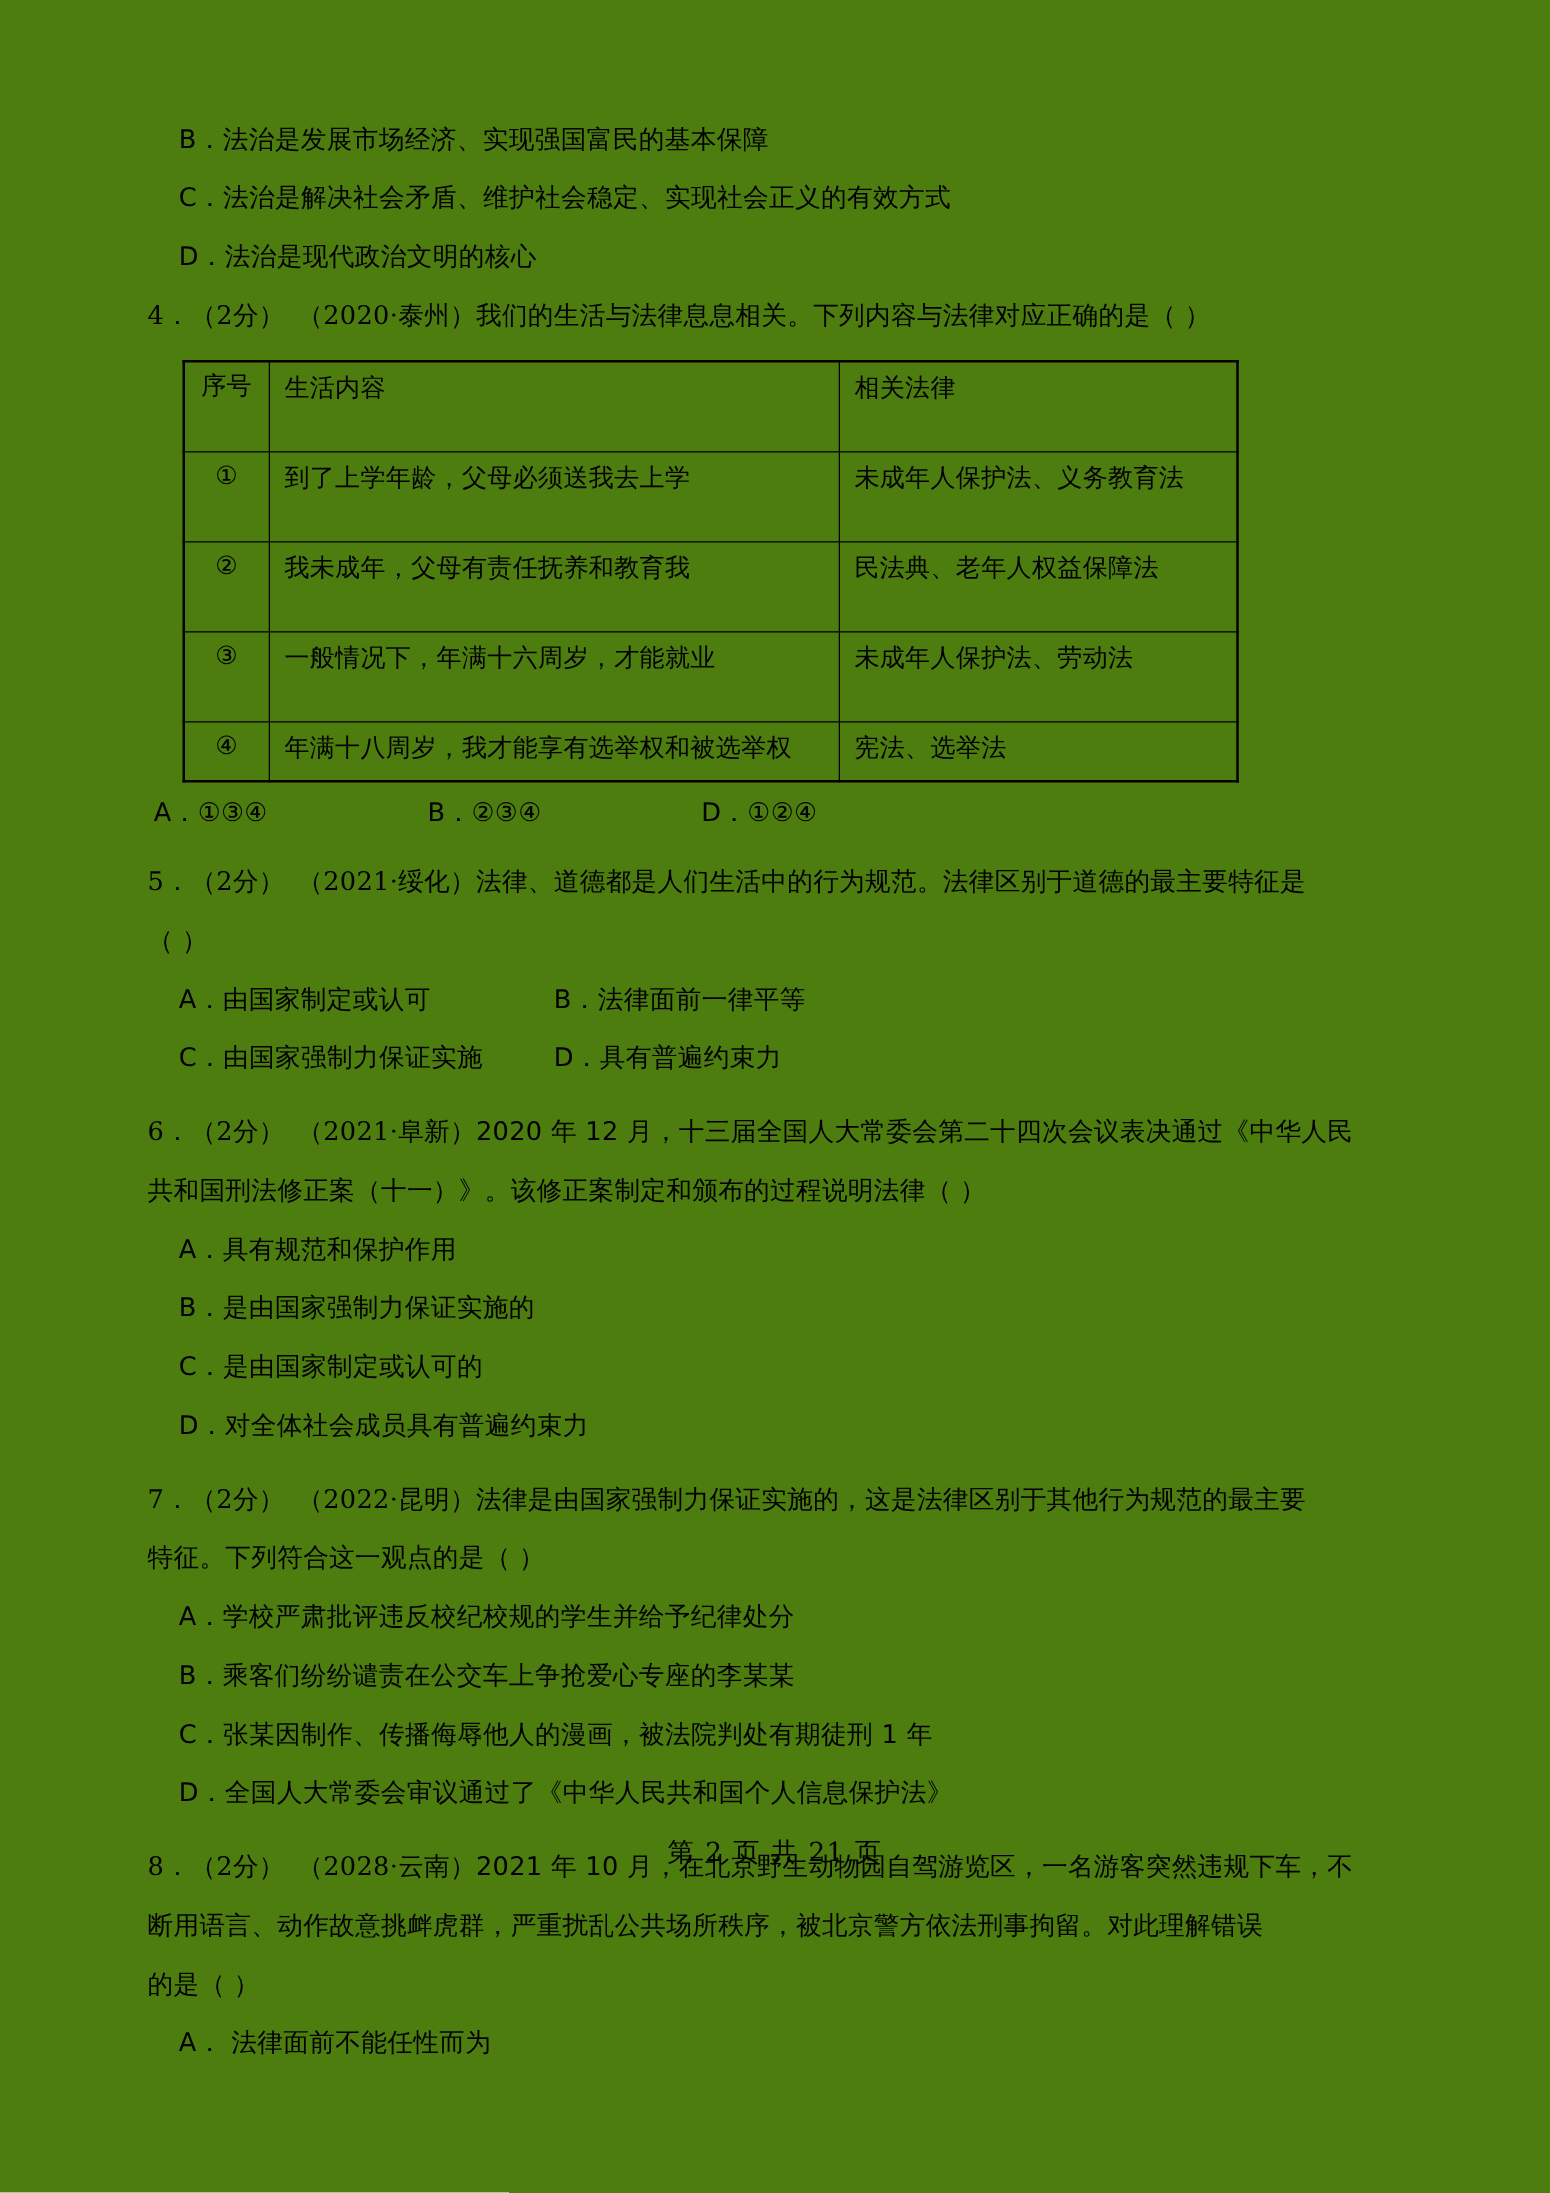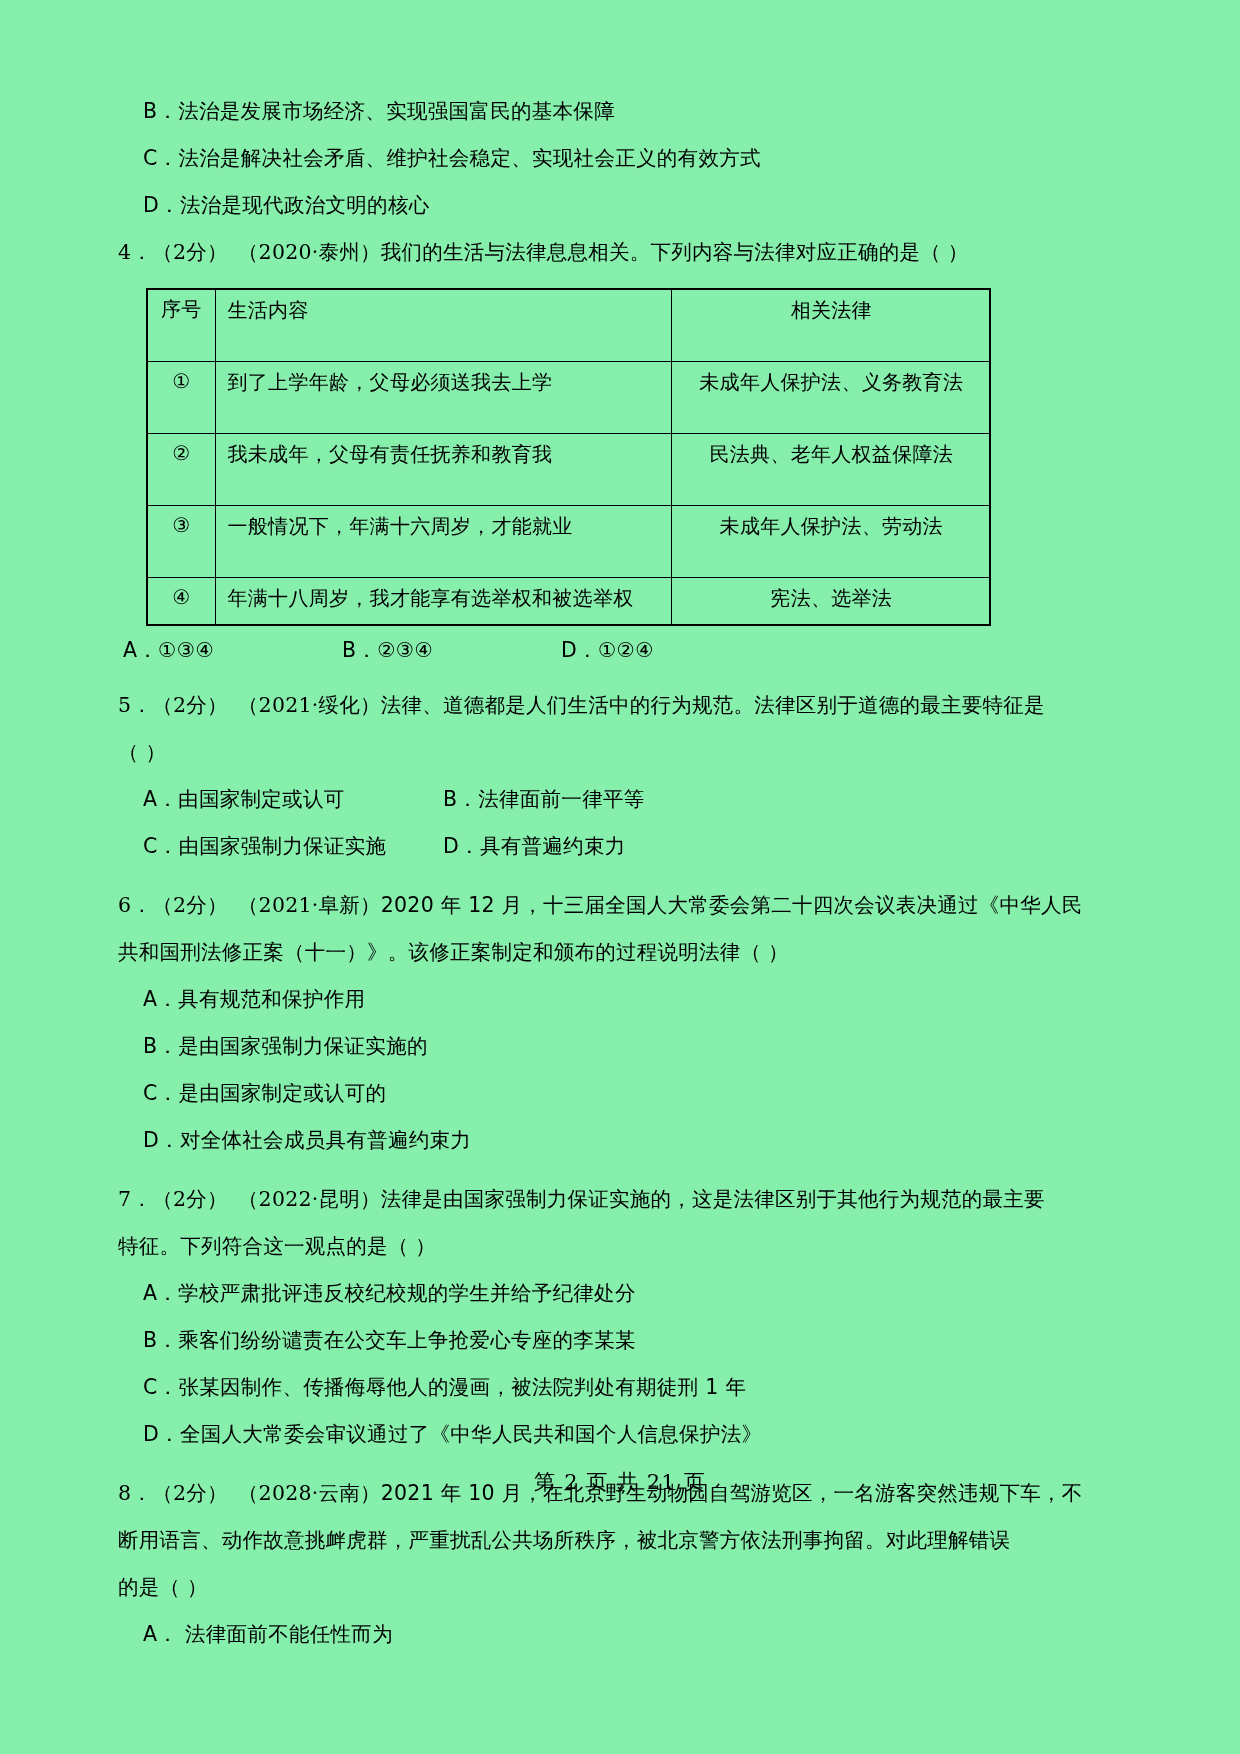--- a/index.html
+++ b/index.html
@@ -10,21 +10,21 @@
   }
   body {
     font-family: "DejaVu Sans", "Liberation Sans", sans-serif;
     color: #000000;
   }
   .page {
     position: relative;
     width: 1240px;
     height: 1754px;
     margin: 0 auto;
-    background: #86efac;
+    background: #4d7c0f;
     overflow: hidden;
     box-sizing: border-box;
     padding: 0;
   }
   .content {
     position: absolute;
     left: 118px;
     top: 88px;
     width: 1020px;
   }
@@ -96,21 +96,20 @@
     text-align: center;
     padding-left: 6px;
     padding-right: 6px;
     font-family: Liberation Mono, monospace;
   }
   table.qtable td.life {
     width: 456px;
   }
   table.qtable td.law {
     width: auto;
-    text-align: center;
   }
   table.qtable tr.tall td { height: 72px; }
   table.qtable tr.short td { height: 48px; }
 
   
   .footer {
     position: absolute;
     left: 0;
     top: 1468px;
     width: 1240px;

